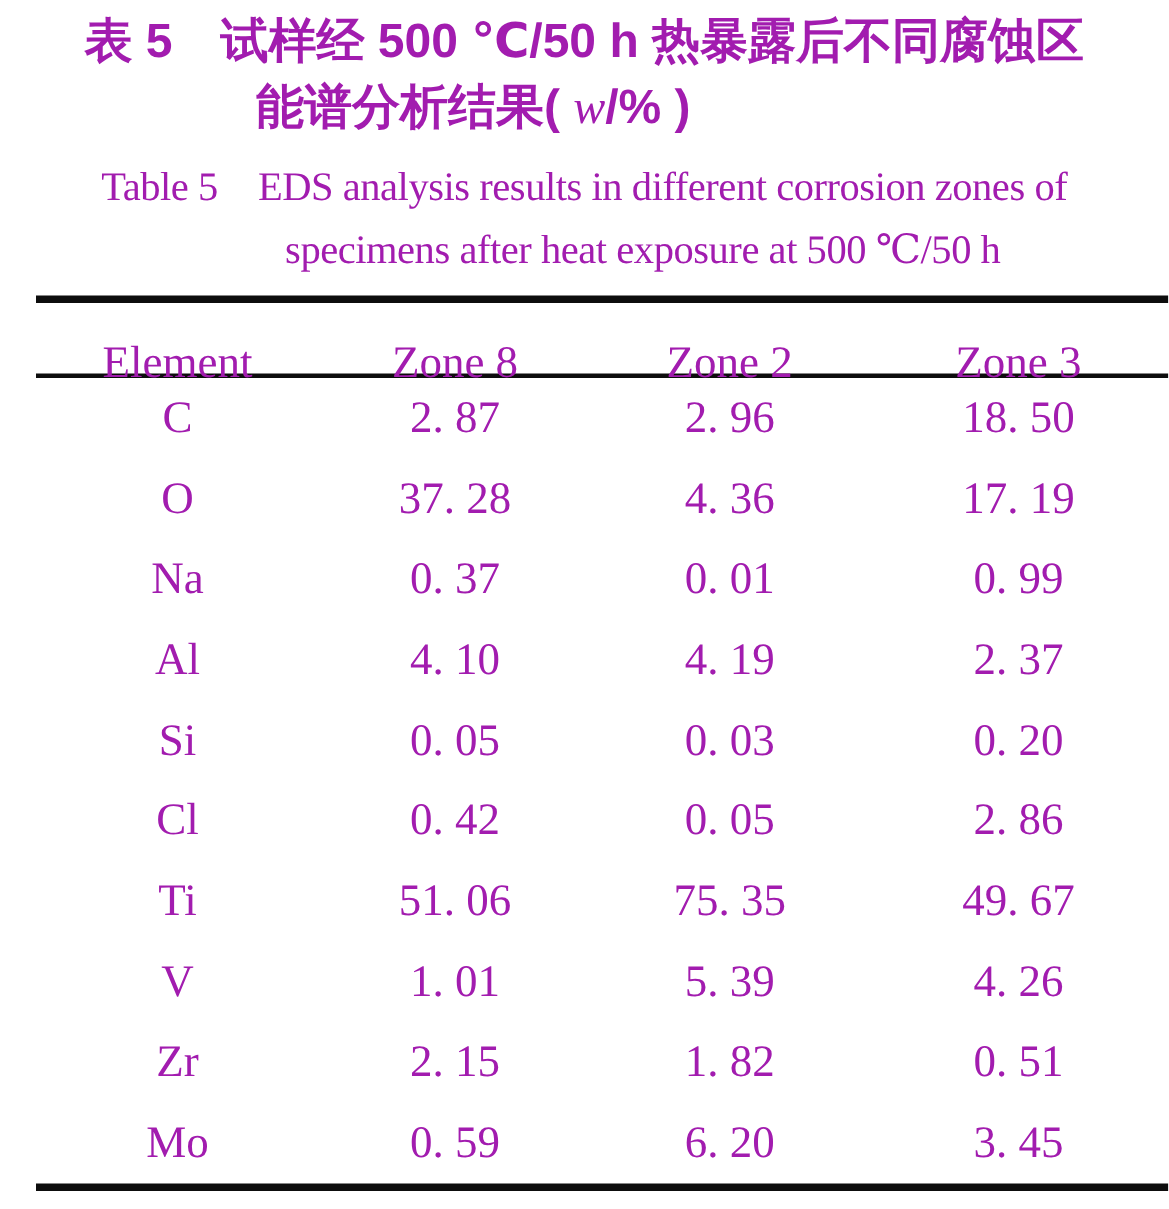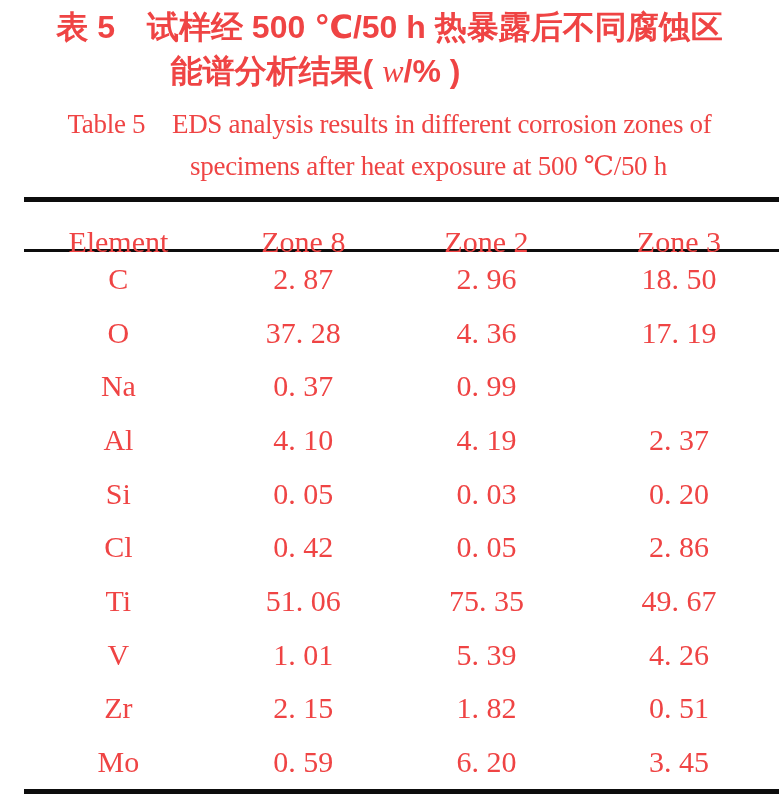--- a/index.html
+++ b/index.html
@@ -1,20 +1,20 @@
 <!DOCTYPE html>
 <html><head>
 <meta charset="utf-8">
 <style>
   html,body{margin:0;padding:0;background:#ffffff;}
   .page{
     position:relative;
     width:779px;height:806px;
     background:#ffffff;
-    color:#ef4444;
+    color:#a21caf;
     overflow:hidden;
   }
   .cap{position:absolute;width:100%;text-align:center;white-space:nowrap;}
   .cn{
     font-family:"Liberation Sans","DejaVu Sans",sans-serif;
     font-weight:bold;
   }
   .en,.tblfont{
     font-family:"Liberation Serif","DejaVu Serif",serif;
   }
@@ -78,20 +78,21 @@
     </div>
     <div class="trow grid-row">
       <div class="cell">O</div>
       <div class="cell">37. 28</div>
       <div class="cell">4. 36</div>
       <div class="cell">17. 19</div>
     </div>
     <div class="trow grid-row">
       <div class="cell">Na</div>
       <div class="cell">0. 37</div>
+      <div class="cell">0. 01</div>
       <div class="cell">0. 99</div>
     </div>
     <div class="trow grid-row">
       <div class="cell">Al</div>
       <div class="cell">4. 10</div>
       <div class="cell">4. 19</div>
       <div class="cell">2. 37</div>
     </div>
     <div class="trow grid-row">
       <div class="cell">Si</div>

